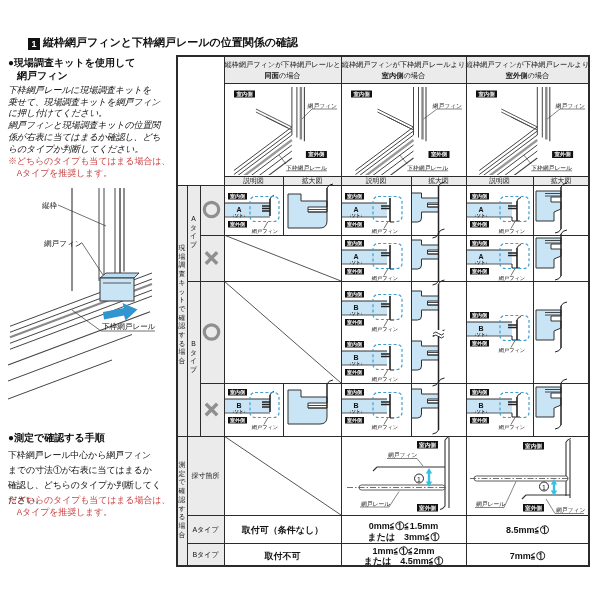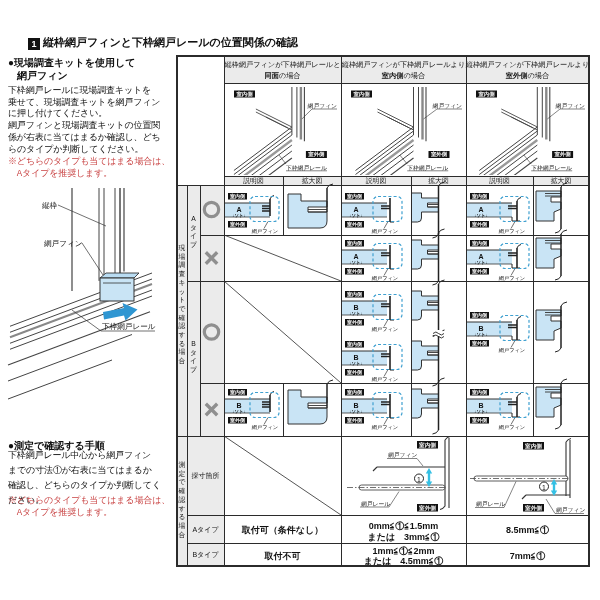--- a/index.html
+++ b/index.html
@@ -12,25 +12,25 @@
 </style>
 </head>
 <body>
 
 <div class="abs" style="left:28px;top:35px;width:586px;font-size:11px;font-weight:bold;">
 <span style="display:inline-block;background:#111;color:#fff;width:12px;height:12px;line-height:12px;text-align:center;font-size:9px;vertical-align:-1px;">1</span>
 縦枠網戸フィンと下枠網戸レールの位置関係の確認</div>
 
 <div class="abs b" style="left:8px;top:56px;font-size:10px;line-height:13px;">●現場調査キットを使用して<br><span style="margin-left:9px;">網戸フィン</span></div>
 
-<div class="abs" style="left:8px;top:85px;font-size:9px;line-height:11.7px;letter-spacing:-0.15px;">下枠網戸レールに現場調査キットを<br>乗せて、現場調査キットを網戸フィン<br>に押し付けてください。<br>網戸フィンと現場調査キットの位置関<br>係が右表に当てはまるか確認し、どち<br>らのタイプか判断してください。</div>
+<div class="abs" style="left:8px;top:85px;font-size:9px;line-height:11.7px;letter-spacing:-0.15px;font-style:italic;">下枠網戸レールに現場調査キットを<br>乗せて、現場調査キットを網戸フィン<br>に押し付けてください。<br>網戸フィンと現場調査キットの位置関<br>係が右表に当てはまるか確認し、どち<br>らのタイプか判断してください。</div>
 
 <div class="abs red" style="left:8px;top:157px;font-size:9px;line-height:11.5px;letter-spacing:-0.15px;">※どちらのタイプも当てはまる場合は、<br>　Aタイプを推奨します。</div>
 
-<div class="abs b" style="left:8px;top:431px;font-size:10px;margin-top:8px;">●測定で確認する手順</div>
+<div class="abs b" style="left:8px;top:431px;font-size:10px;">●測定で確認する手順</div>
 
 <div class="abs" style="left:8px;top:448px;font-size:9px;line-height:15px;letter-spacing:-0.15px;">下枠網戸レール中心から網戸フィン<br>までの寸法①が右表に当てはまるか<br>確認し、どちらのタイプか判断してく<br>ださい。</div>
 
 <div class="abs red" style="left:8px;top:496px;font-size:9px;line-height:11.5px;letter-spacing:-0.15px;">※どちらのタイプも当てはまる場合は、<br>　Aタイプを推奨します。</div>
 
 <svg class="abs" style="left:0;top:0;" width="600" height="600" viewBox="0 0 600 600">
 
 <rect x="177" y="56" width="412" height="510" fill="#fff" stroke="none" stroke-width="1"></rect>
 
 <rect x="224" y="56" width="365" height="27" fill="#ebebeb" stroke="none" stroke-width="1"></rect>

